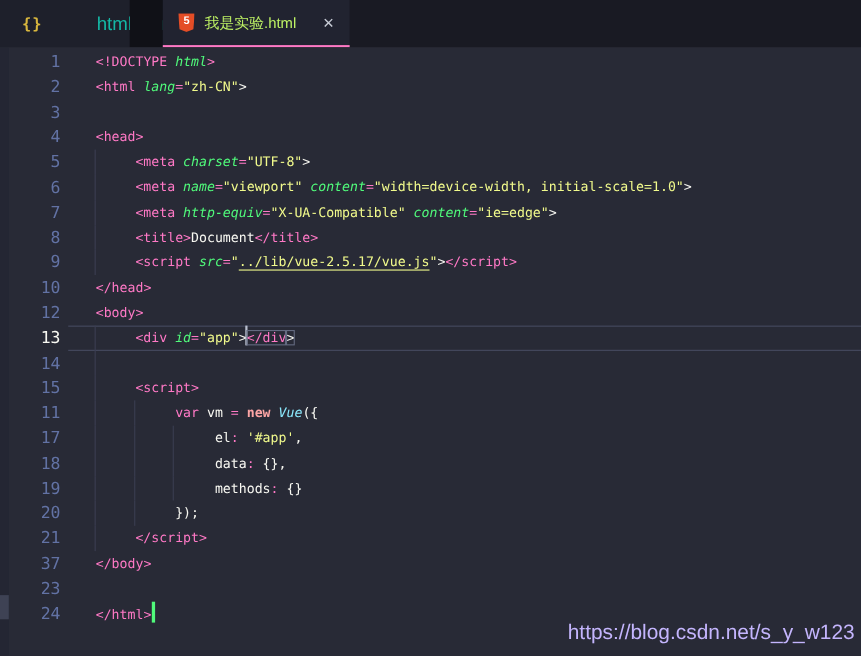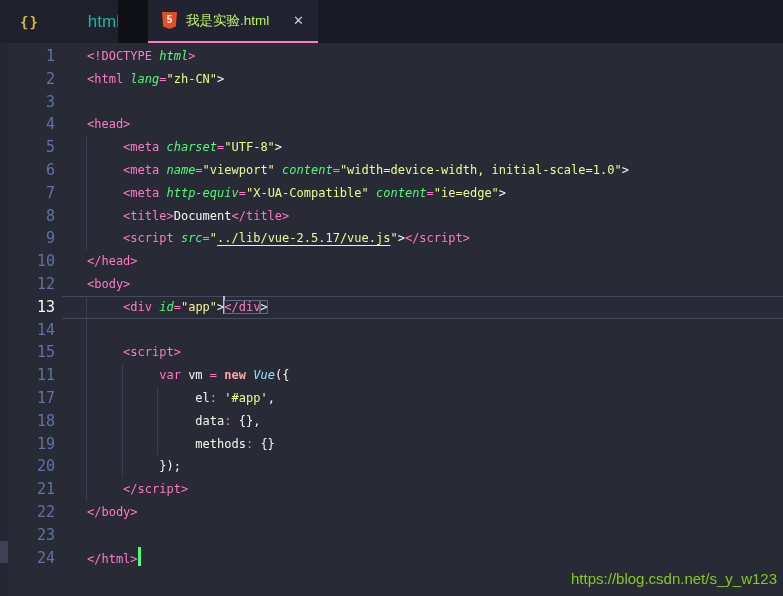--- a/index.html
+++ b/index.html
@@ -55,21 +55,21 @@
   .y  { color: #f1fa8c; }
   .yu { color: #f1fa8c; text-decoration: underline; text-underline-offset: 3px; }
   .w  { color: #f8f8f2; }
   .c  { color: #8be9fd; font-style: italic; }
   .pbox { color: #ff79c6; outline: 1px solid #636a80; outline-offset: -1px; }
   .wbox { color: #f8f8f2; outline: 1px solid #636a80; outline-offset: -1px; }
   .cursor  { display: inline-block; width: 2px; height: 18px; background: #bac0cf; vertical-align: text-bottom; margin: 0 -1px; }
   .gcursor { display: inline-block; width: 3px; height: 19px; background: #50fa7b; vertical-align: text-bottom; }
   .watermark {
     position: absolute; right: 6px; bottom: 9px;
-    color: #84cc16; font-size: 15px; font-family: "Liberation Sans", sans-serif;
+    color: #c4b5fd; font-size: 19px; font-family: "Liberation Sans", sans-serif;
   }
 </style>
 </head>
 <body>
 
 <div class="tabbar">
   <div class="tab tab-inactive">
     <span class="json-icon">{}</span>
     <span class="tab-label">html.json</span>
   </div>
@@ -160,21 +160,21 @@
       </div>
       <div class="row">
         <div class="ln">20</div>
         <div class="lc" style="padding-left: 72.24px;"><span class="guide" style="left: -1px;"></span><span class="guide" style="left: 35px;"></span><span class="w">});</span></div>
       </div>
       <div class="row">
         <div class="ln">21</div>
         <div class="lc" style="padding-left: 36.12px;"><span class="guide" style="left: -1px;"></span><span class="p">&lt;/script&gt;</span></div>
       </div>
       <div class="row">
-        <div class="ln">22</div>
+        <div class="ln">37</div>
         <div class="lc" style="padding-left: 0px;"><span class="p">&lt;/body&gt;</span></div>
       </div>
       <div class="row">
         <div class="ln">23</div>
         <div class="lc" style="padding-left: 0px;"></div>
       </div>
       <div class="row">
         <div class="ln">24</div>
         <div class="lc" style="padding-left: 0px;"><span class="p">&lt;/html&gt;</span><span class="gcursor"></span></div>
       </div>

